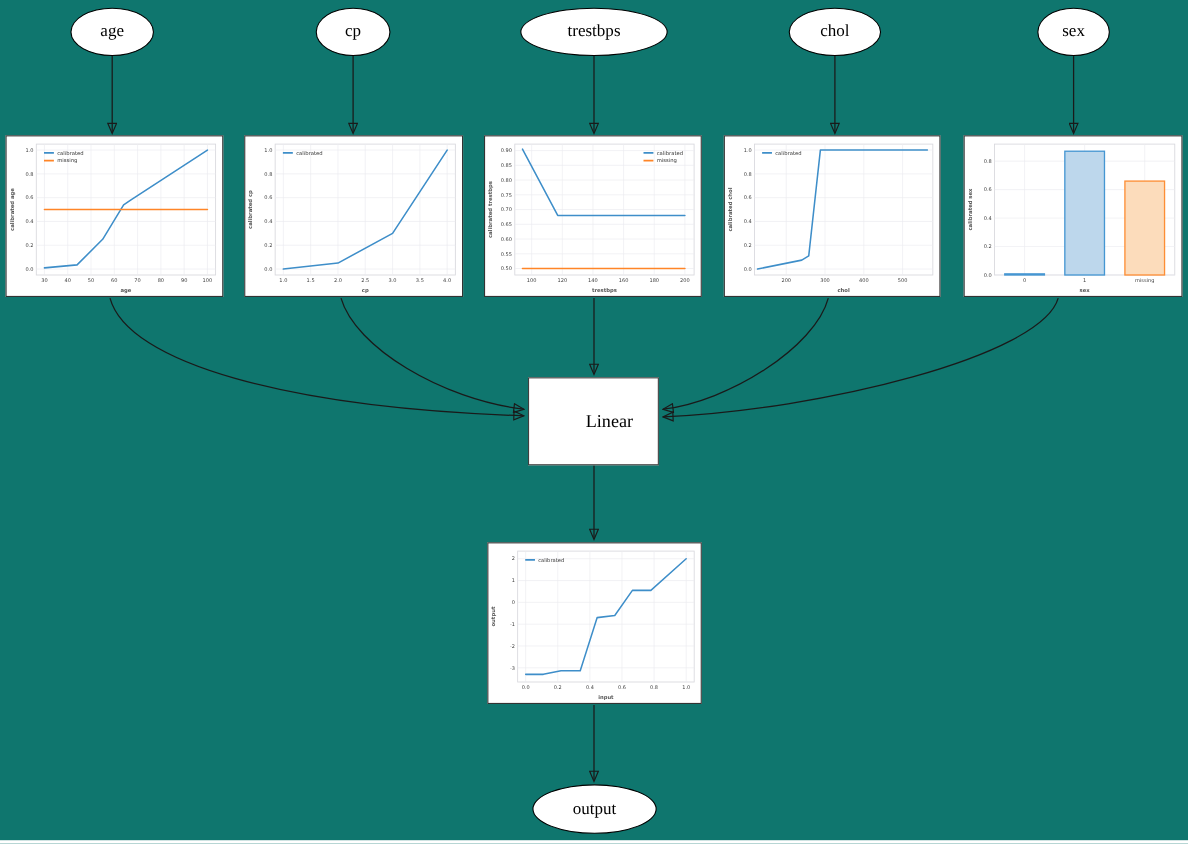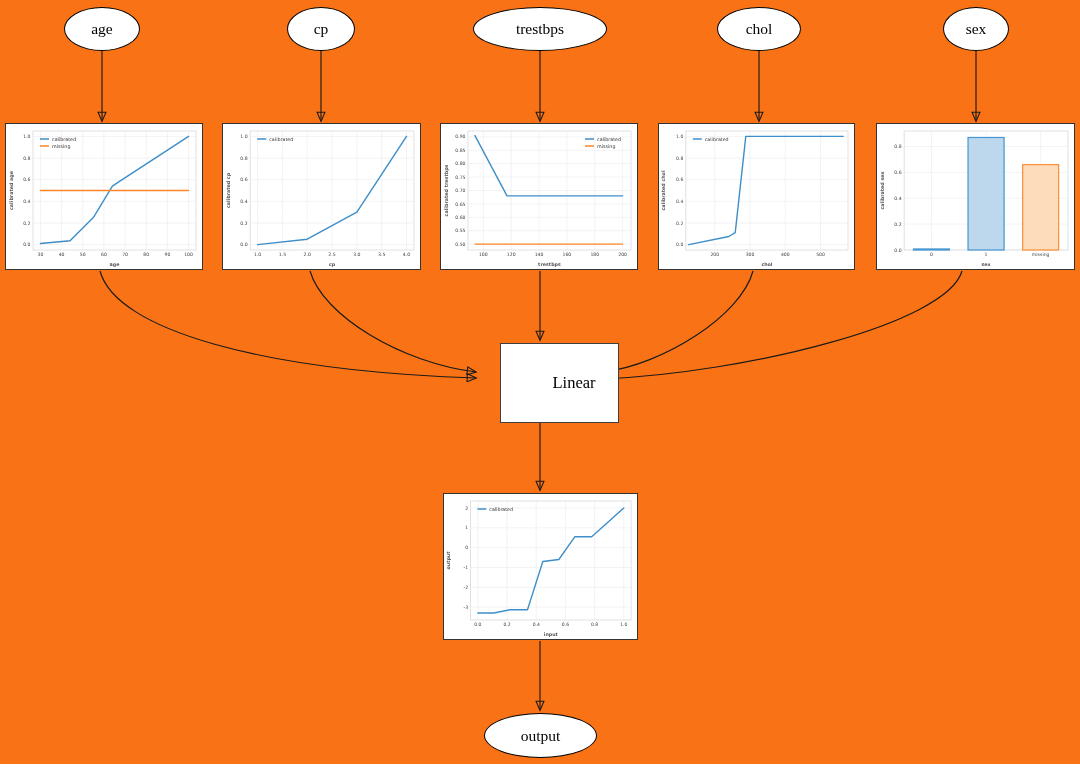--- a/index.html
+++ b/index.html
@@ -1,16 +1,16 @@
 <!DOCTYPE html>
 <html><head>
 <meta charset="utf-8">
 <style>
   html,body{margin:0;padding:0;background:#fff;}
-  .canvas{position:relative;width:1080px;height:764px;background:#f97316;overflow:hidden;
+  .canvas{position:relative;width:1080px;height:764px;background:#0f766e;overflow:hidden;
           font-family:"DejaVu Sans","Liberation Sans",sans-serif;}
   .edges{position:absolute;left:0;top:0;width:1080px;height:767px;pointer-events:none;}
   .edges path{fill:none;stroke:#1a1a1a;stroke-width:1.15px;}
   .node{position:absolute;border:1.2px solid #000;border-radius:50%;background:#fff;
         display:flex;align-items:center;justify-content:center;
         font-family:"Liberation Serif","DejaVu Serif",serif;font-size:15.5px;color:#000;
         box-sizing:border-box;}
   .panel{position:absolute;background:#fff;border:1.4px solid #333;box-sizing:border-box;}
   .panel svg{display:block;width:100%;height:100%;}
   .panel text{font-family:"DejaVu Sans","Liberation Sans",sans-serif;}
@@ -229,21 +229,21 @@
         <line x1="27" y1="22.52173913043478" x2="190" y2="22.52173913043478" stroke="#ebebf0" stroke-width="0.6"></line>
         <text x="24.5" y="24.121739130434783" text-anchor="end" font-size="4.6" fill="#3f3f3f">0.8</text>
         <text x="108.5" y="141.8" text-anchor="middle" font-size="4.8" fill="#555555" font-weight="600">sex</text>
         <text x="6.5" y="66.5" text-anchor="middle" font-size="4.8" fill="#555555" font-weight="600" transform="rotate(-90 6.5 66.5)">calibrated sex</text>
         <rect x="36.236666666666665" y="124.96521739130435" width="35.86000000000001" height="1.0347826086956502" fill="#bdd7ec" stroke="#4596d2" stroke-width="1.2"></rect>
         <rect x="90.57" y="13.467391304347828" width="35.86000000000001" height="112.53260869565217" fill="#bdd7ec" stroke="#4596d2" stroke-width="1.2"></rect>
         <rect x="144.90333333333334" y="40.6304347826087" width="35.86000000000001" height="85.3695652173913" fill="#fcdcbb" stroke="#fd8e35" stroke-width="1.2"></rect>
       </svg>
   </div>
 
-  <div class="linear" style="left:500px;top:343px;width:119px;height:80px;padding-left:29px;">
+  <div class="linear" style="left:480px;top:343px;width:119px;height:80px;padding-left:29px;">
     <span>Linear</span>
   </div>
 
   <div class="panel" style="left:443px;top:493px;width:195px;height:147px;">
     <svg id="chart-output" viewBox="0 0 196 145" preserveAspectRatio="none">
         <rect x="27" y="7" width="163" height="119" fill="#ffffff" stroke="#d9d9de" stroke-width="0.8"></rect>
         <line x1="34.40909090909091" y1="7" x2="34.40909090909091" y2="126" stroke="#ebebf0" stroke-width="0.6"></line>
         <text x="34.40909090909091" y="132" text-anchor="middle" font-size="4.6" fill="#3f3f3f">0.0</text>
         <line x1="64.04545454545455" y1="7" x2="64.04545454545455" y2="126" stroke="#ebebf0" stroke-width="0.6"></line>
         <text x="64.04545454545455" y="132" text-anchor="middle" font-size="4.6" fill="#3f3f3f">0.2</text>

